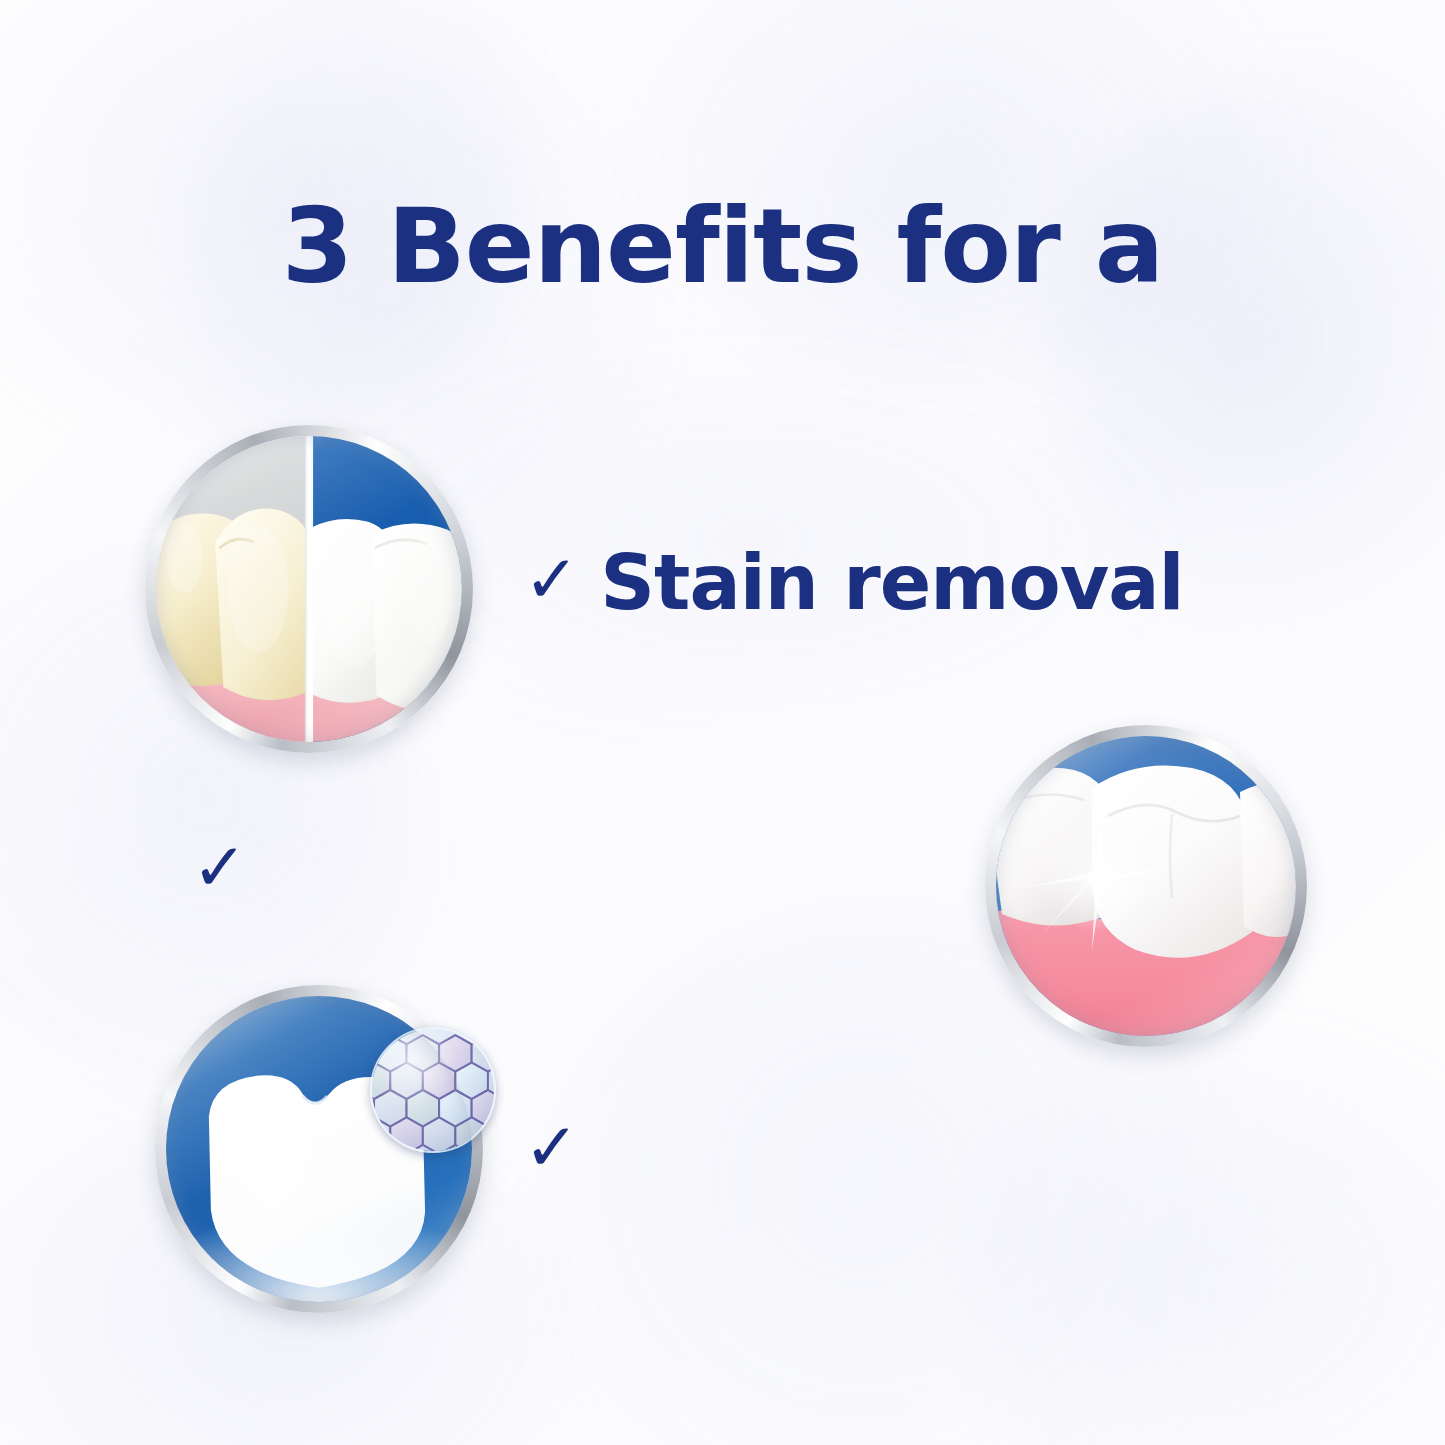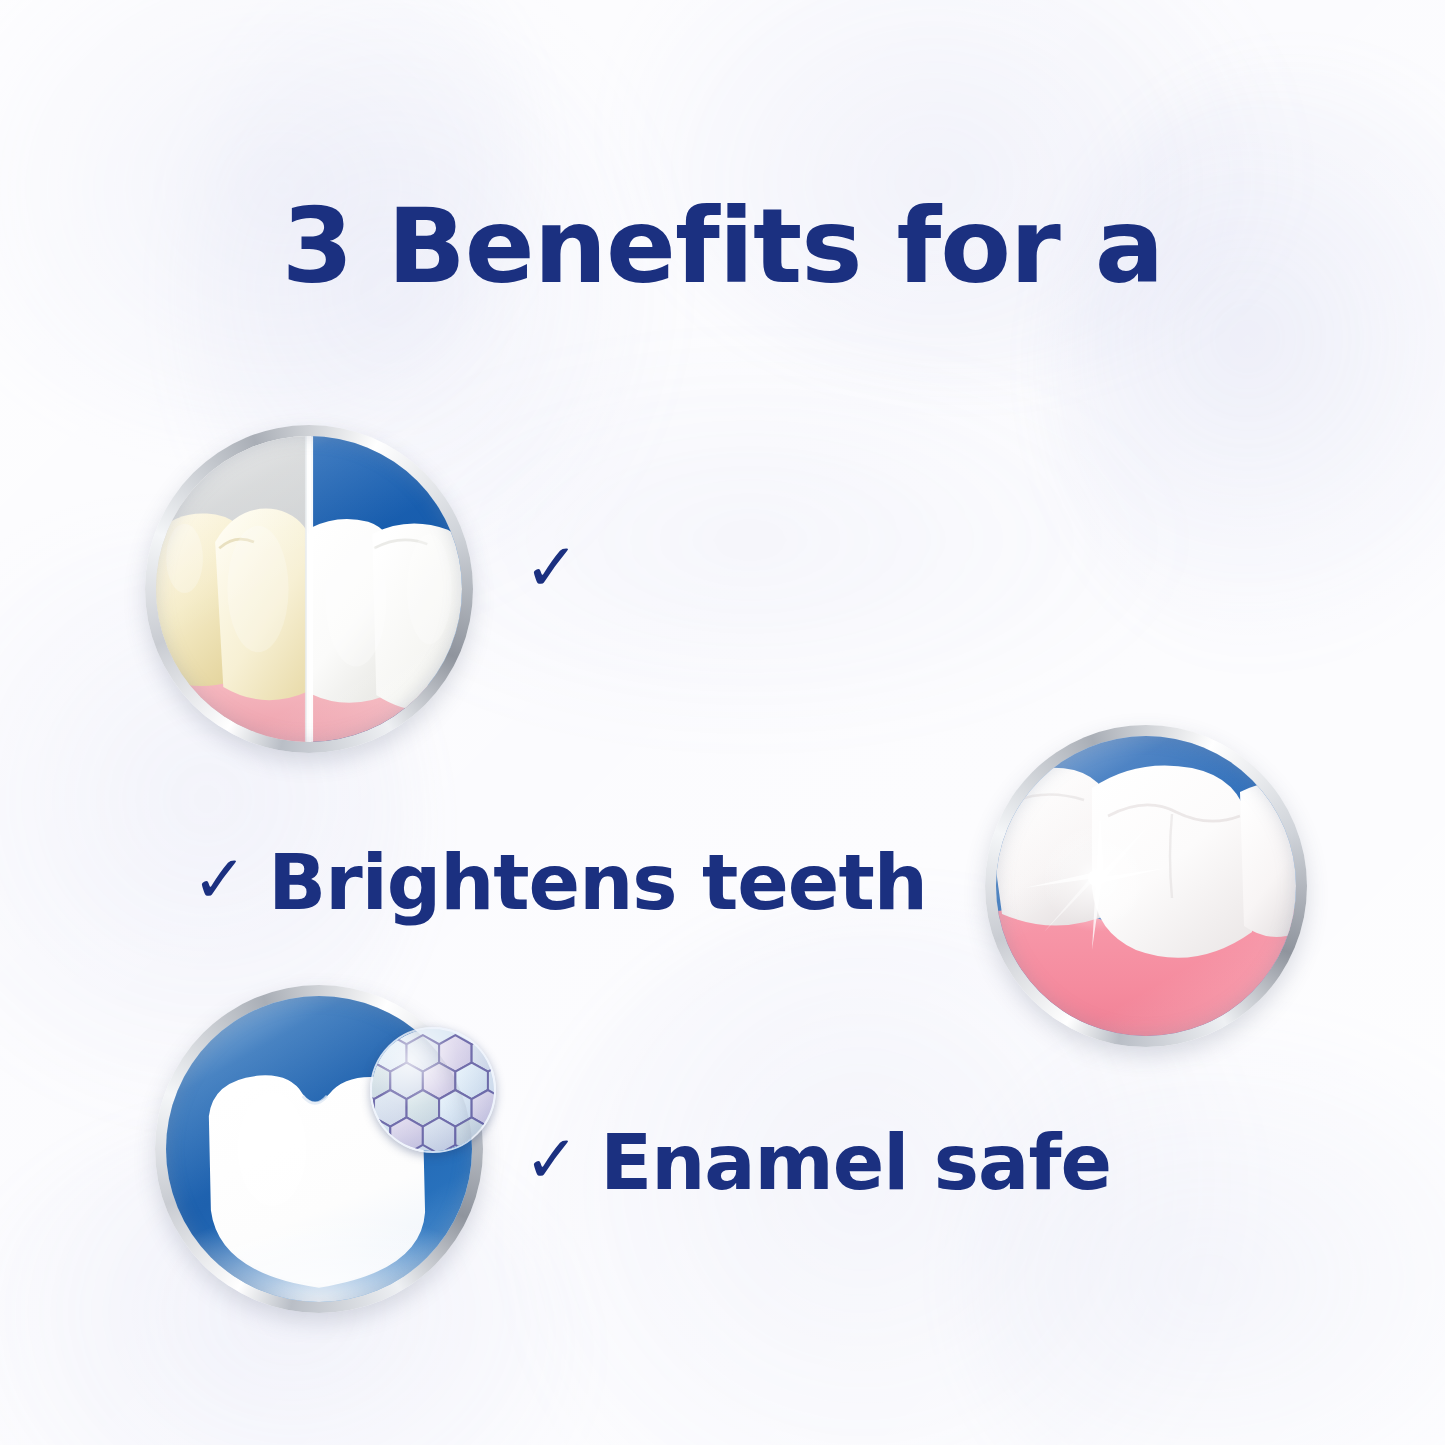--- a/index.html
+++ b/index.html
@@ -322,25 +322,24 @@
           <polygon points="98,87 114,96 114,114 98,123 82,114 82,96" fill="url(#hxD)"></polygon>
         </g>
         <circle cx="60" cy="60" r="60" fill="url(#bubbleGlass)"></circle>
       </svg>
     </div>
     <div class="gloss"></div>
   </div>
 
   <div class="benefit b1">
     <span class="tick">✓</span>
+    <span>Stain removal</span>
   </div>
 
   <div class="benefit b2">
     <span class="tick">✓</span>
-    <span>Brightens teeth</span>
   </div>
 
   <div class="benefit b3">
     <span class="tick">✓</span>
-    <span>Enamel safe</span>
   </div>
 
 </div>
 
 </body></html>

